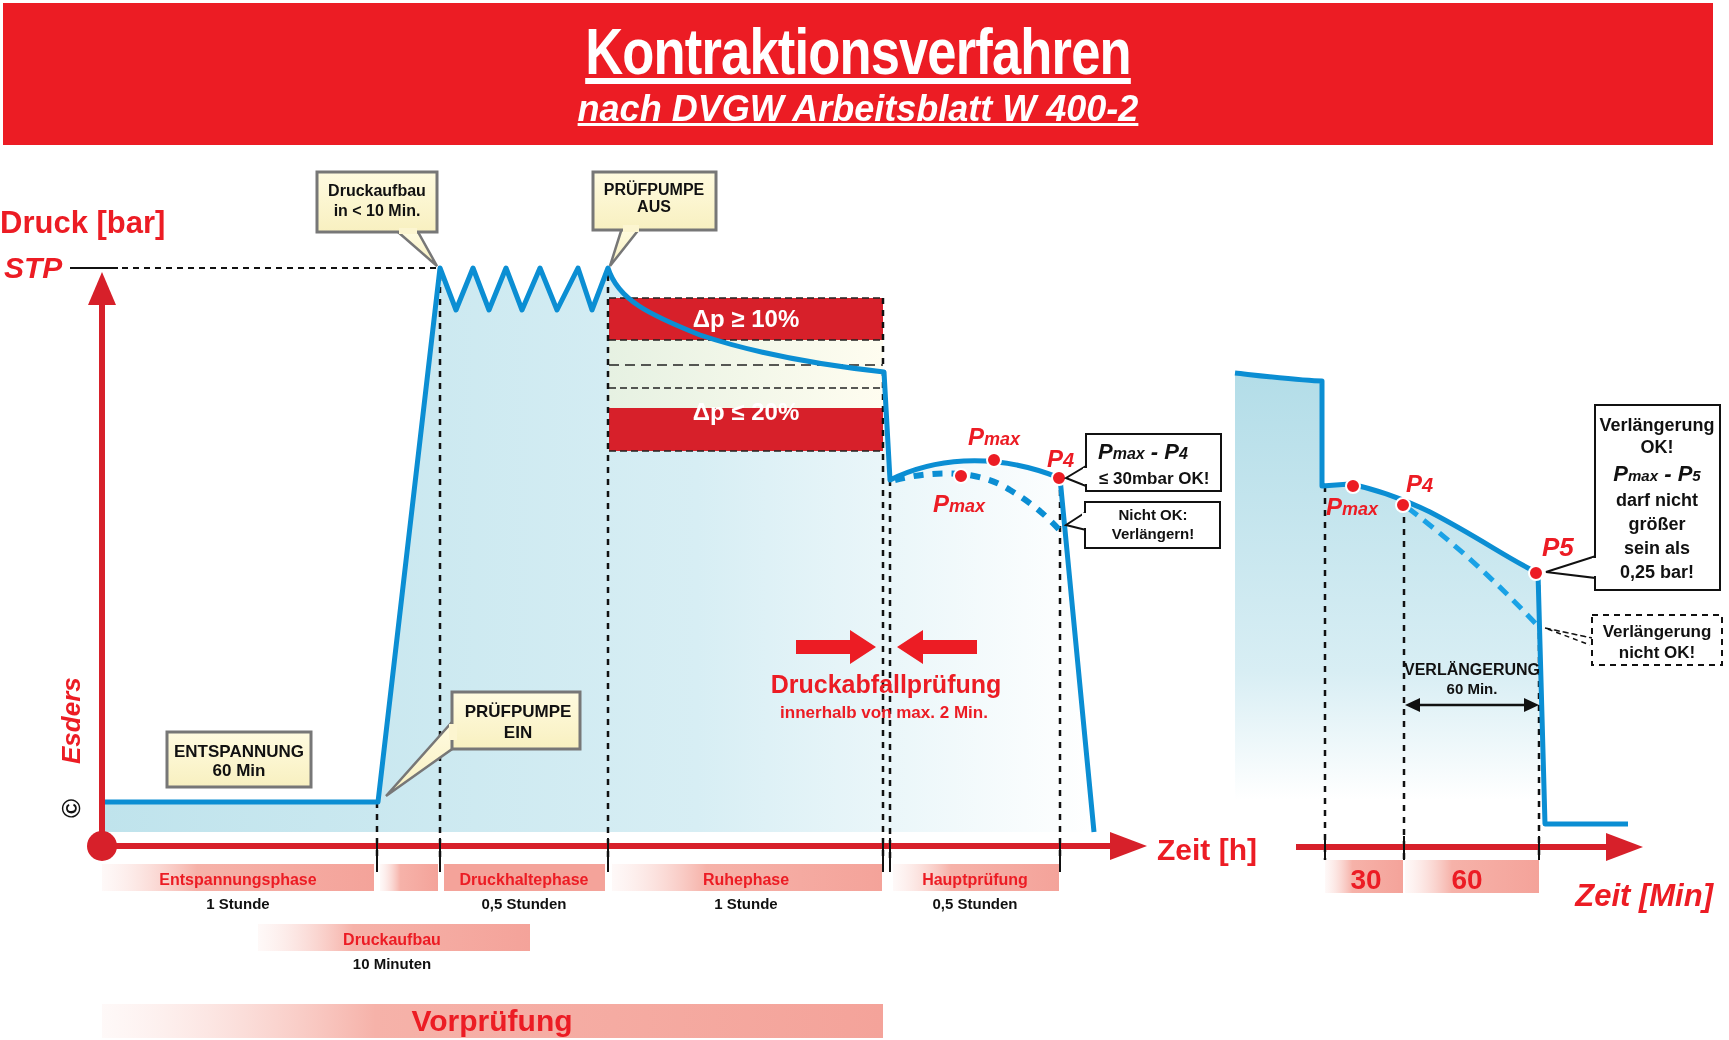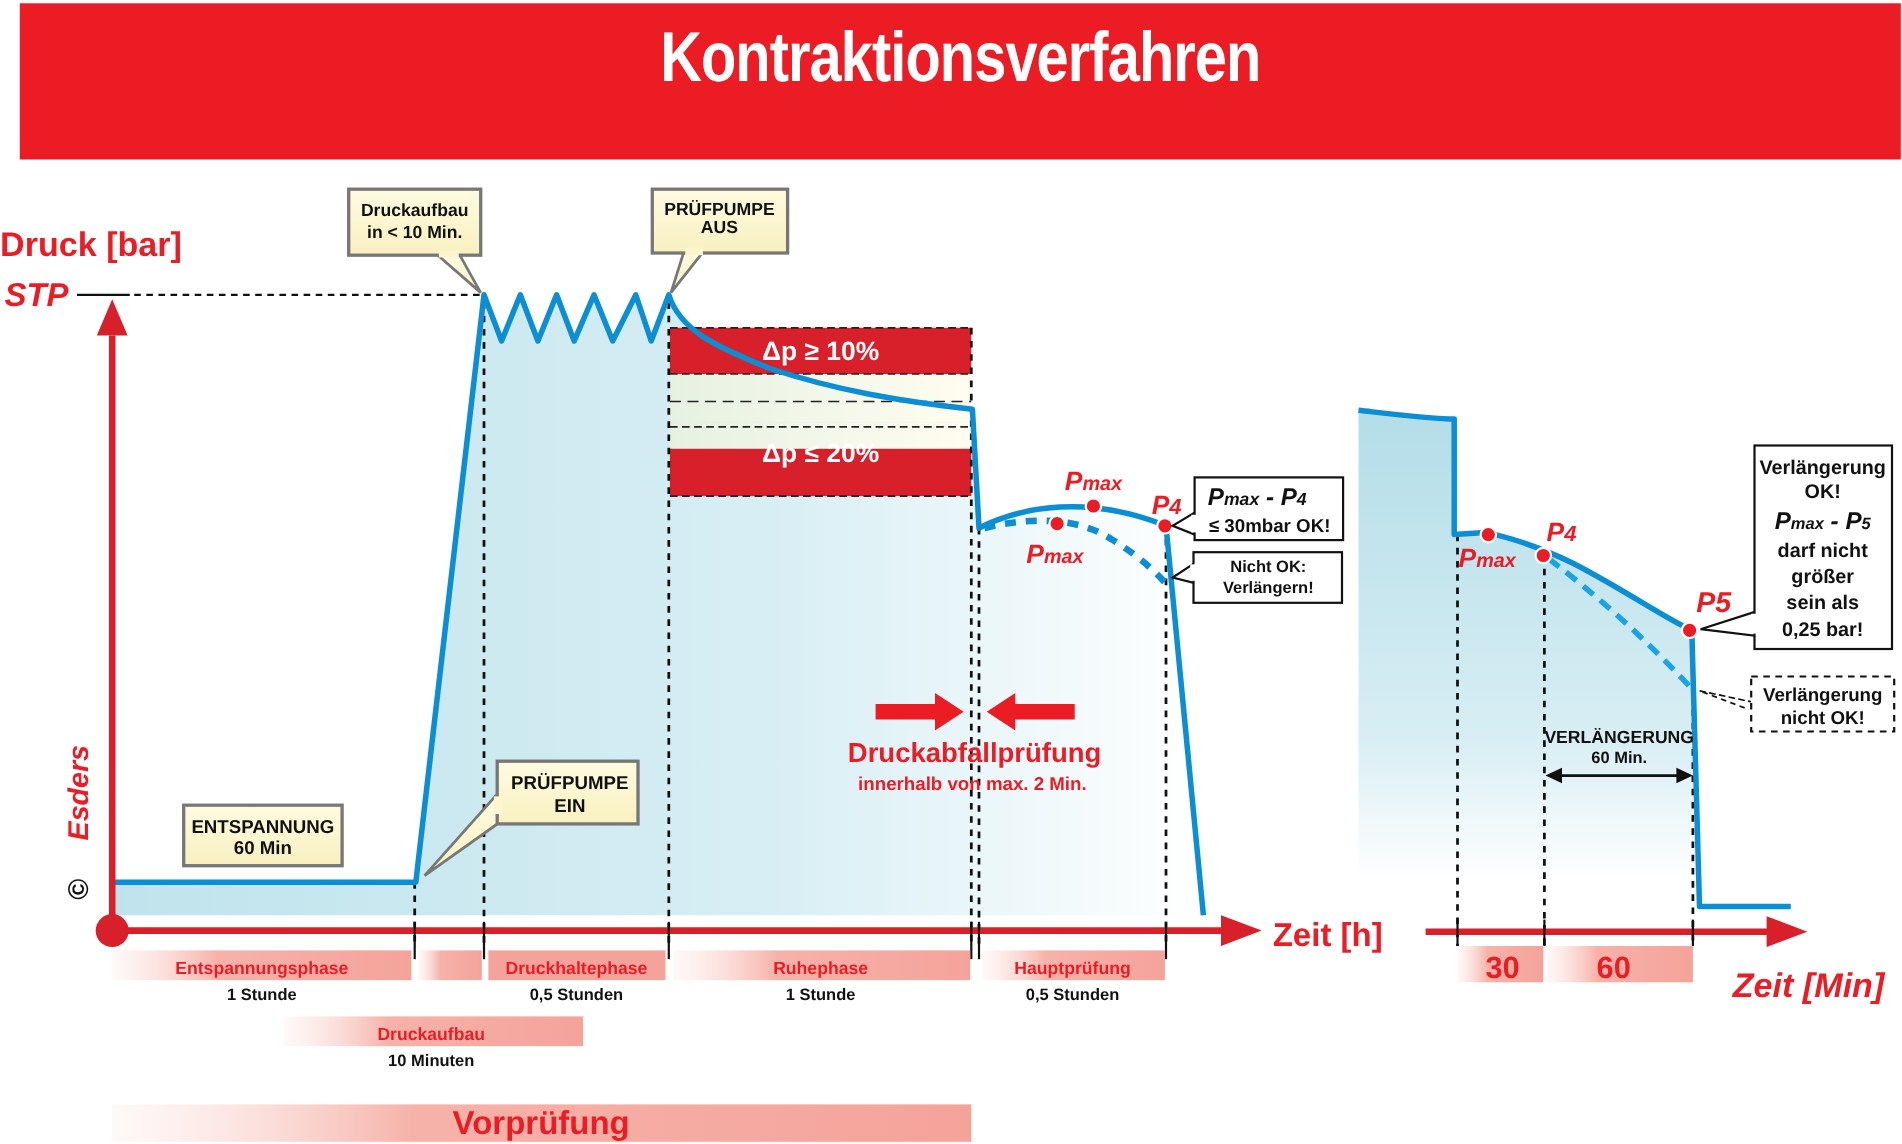--- a/index.html
+++ b/index.html
@@ -1,27 +1,28 @@
 <!DOCTYPE html>
 <html><head>
 <meta charset="utf-8">
 <style>
   html, body { margin:0; padding:0; background:#ffffff; }
   body { width:1729px; height:1040px; position:relative; overflow:hidden; font-family:"Liberation Sans", sans-serif; }
-  .header { position:absolute; left:18px; top:3px; width:1710px; height:142px; background:#ec1c24; text-align:center; color:#fff; }
+  .header { position:absolute; left:3px; top:3px; width:1710px; height:142px; background:#ec1c24; text-align:center; color:#fff;text-decoration:underline; }
   .header .title { font-family:"Liberation Sans", sans-serif; font-weight:bold; font-size:64px; letter-spacing:-1px; line-height:70px; padding-top:14px; transform:scaleX(0.82); }
   .header .subtitle { font-weight:bold; font-style:italic; font-size:36px; line-height:40px; margin-top:2px; }
   svg { position:absolute; left:0; top:0; }
   svg text { font-family:"Liberation Sans", sans-serif; }
 </style>
 </head>
 <body>
 
 <div class="header">
   <div class="title">Kontraktionsverfahren</div>
+  <div class="subtitle">nach DVGW Arbeitsblatt W 400-2</div>
 </div>
 
 <svg width="1729" height="1040" viewBox="0 0 1729 1040" xmlns="http://www.w3.org/2000/svg">
   <defs>
     <linearGradient id="fillMain" x1="0" y1="0" x2="1" y2="0">
       <stop offset="0" stop-color="#bfe3ec"></stop>
       <stop offset="0.6" stop-color="#d7eef4"></stop>
       <stop offset="1" stop-color="#ffffff"></stop>
     </linearGradient>
     <linearGradient id="fillExt" x1="0" y1="0" x2="0" y2="1">

